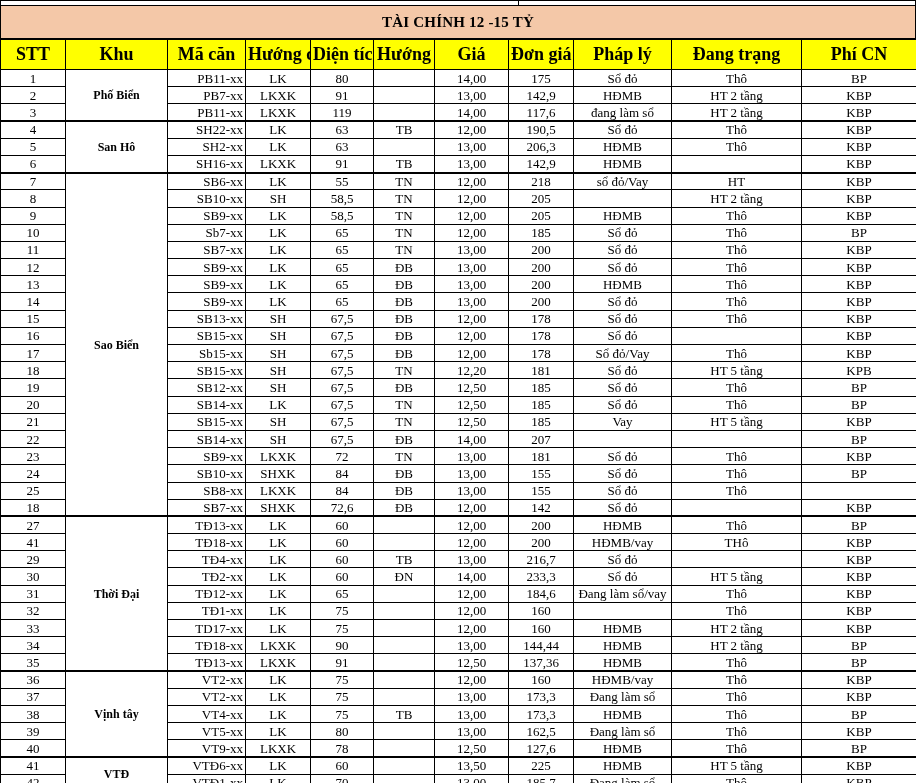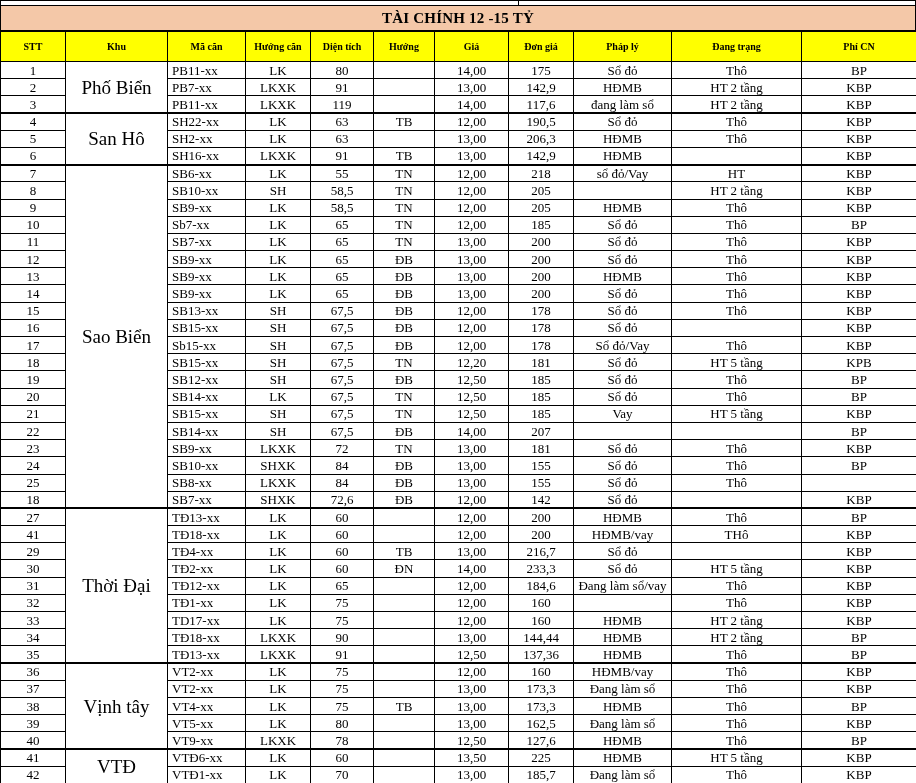--- a/index.html
+++ b/index.html
@@ -29,21 +29,21 @@
     position: relative;
   }
   .top-strip .strip-divider {
     position: absolute;
     left: 517px; top: 0;
     width: 1px; height: 100%;
     background: var(--border);
   }
 
   .title-bar {
-    height: 26px;
+    height: 34px;
     background: var(--title-bg);
     border: 1px solid var(--border);
     display: flex;
     align-items: center;
     justify-content: center;
     font-weight: bold;
     font-size: 15px;
     letter-spacing: 0.2px;
   }
 
@@ -58,31 +58,31 @@
     padding: 0 2px;
     overflow: hidden;
     white-space: nowrap;
     text-align: center;
     vertical-align: middle;
   }
   table.grid thead tr { height: 30px; }
   table.grid th {
     background: var(--header-bg);
     font-weight: bold;
-    font-size: 10px;
+    font-size: 18px;
     margin-left: 26px;
   }
   table.grid tbody tr { height: 17.19px; }
   table.grid td {
     font-size: 13px;
     line-height: 1;
     background: var(--row-bg);
   }
-  table.grid td.ma-can { text-align: left; padding-left: 4px; }
-  table.grid td.khu { font-weight: normal; font-size: 19px; }
+  table.grid td.ma-can { text-align: right; padding-left: 4px; }
+  table.grid td.khu { font-weight: bold; font-size: 12px; }
   table.grid tbody tr.group-start td { border-top-width: 2px; }
 </style>
 </head>
 <body>
 
 <div class="sheet">
   <div class="top-strip">
     <div class="strip-divider"></div>
   </div>
   <div class="title-bar">

